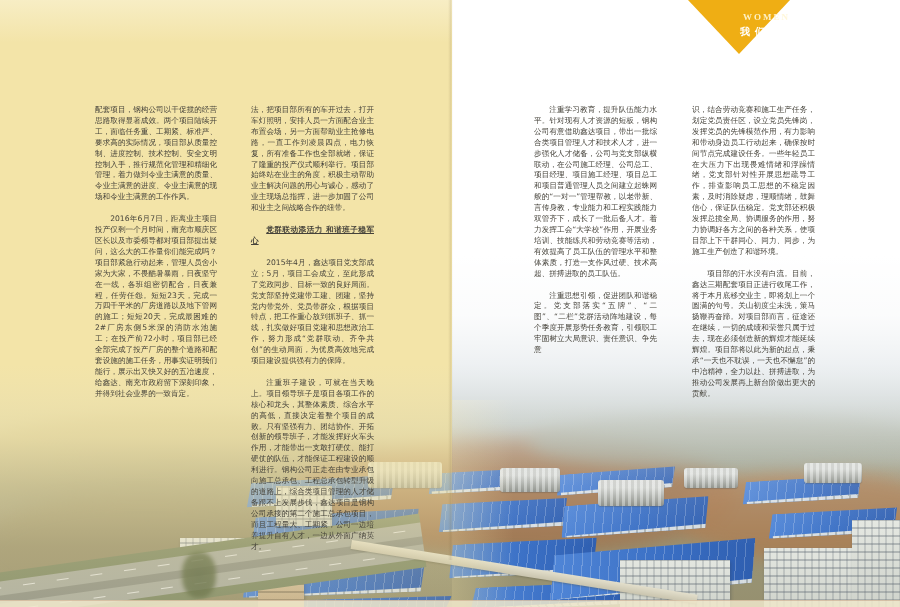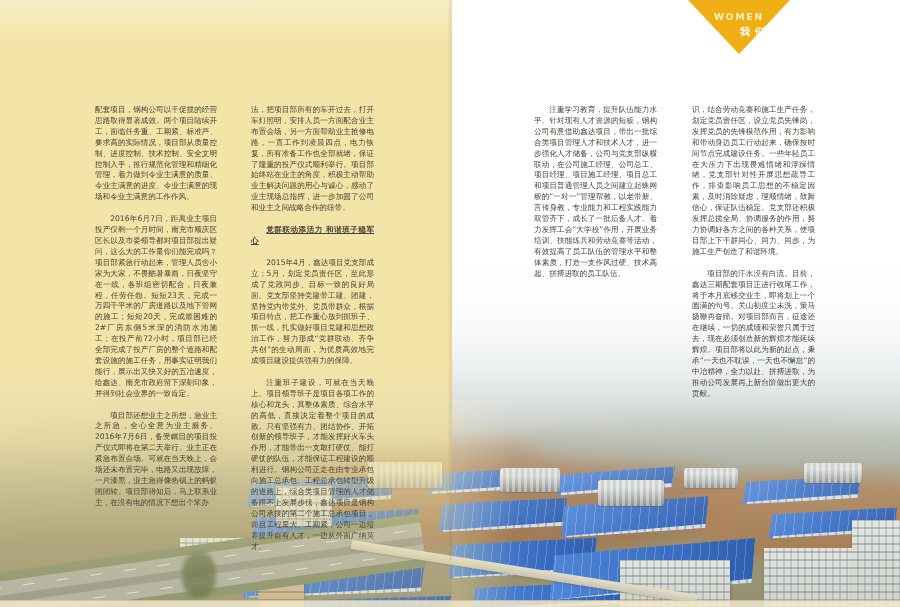--- a/index.html
+++ b/index.html
@@ -66,22 +66,22 @@
       rgba(255,255,255,.42) 68%, rgba(255,255,255,.16) 77%, rgba(255,255,255,0) 90%);}
   .gutter{position:absolute; left:448px; top:0; width:5px; height:560px; z-index:3;
     background:linear-gradient(90deg, rgba(0,0,0,0), rgba(120,100,60,.14), rgba(0,0,0,0));}
   .bottom-strip{position:absolute; left:0; top:600px; width:900px; height:7px; z-index:4;
     background:#f0e8cb; border-top:1px solid rgba(185,125,95,.35); opacity:.85;}
 
   
   .tab{position:absolute; left:688px; top:0; width:102px; height:54px; z-index:5;}
   .tab .tri{position:absolute; left:0; top:0; width:0; height:0;
     border-left:51px solid transparent; border-right:51px solid transparent; border-top:54px solid #efae14;}
-  .tab .en{position:absolute; left:0; top:12px; width:102px; text-align:center;
-    font-size:9px; letter-spacing:2px; color:rgba(255,246,214,.92); font-weight:bold;}
+  .tab .en{position:absolute; left:0; top:12px; width:102px; text-align:right;
+    font-size:9px; letter-spacing:2px; color:rgba(255,246,214,.92); font-weight:bold;font-family:Liberation Serif, serif;}
   .tab .zh{position:absolute; left:16px; top:25px; width:102px; text-align:center;
     font-size:10px; letter-spacing:5px; color:#ffffff; font-weight:bold;}
 
   
   .col{position:absolute; top:94px; z-index:4; width:145px;
     font-size:7.6px; line-height:10.9px; color:#45423a; text-align:justify;}
   #col1{left:84px; width:144px;}
   #col2{left:240px;}
   #col3{left:523px;}
   #col4{left:681px;}
@@ -144,29 +144,29 @@
 
   <div class="tab">
     <div class="tri"></div>
     <div class="en">WOMEN</div>
     <div class="zh">我们</div>
   </div>
 
   <div class="col" id="col1">
       <p class="para cont">配套项目，钢构公司以干促揽的经营思路取得显著成效。两个项目陆续开工，面临任务重、工期紧、标准严、要求高的实际情况，项目部从质量控制、进度控制、技术控制、安全文明控制入手，推行规范化管理和精细化管理，着力做到令业主满意的质量、令业主满意的进度、令业主满意的现场和令业主满意的工作作风。</p>
       <p class="para body">2016年6月7日，距离业主项目投产仅剩一个月时间，南充市顺庆区区长以及市委领导都对项目部提出疑问，这么大的工作量你们能完成吗？项目部紧急行动起来，管理人员舍小家为大家，不畏酷暑暴雨，日夜坚守在一线，各班组密切配合，日夜兼程，任劳任怨。短短23天，完成一万四千平米的厂房道路以及地下管网的施工；短短20天，完成最困难的2#厂房东侧5米深的消防水池施工；在投产前72小时，项目部已经全部完成了投产厂房的整个道路和配套设施的施工任务，用事实证明我们能行，展示出又快又好的五冶速度，给鑫达、南充市政府留下深刻印象，并得到社会业界的一致肯定。</p>
-      <p class="para body">项目部还想业主之所想，急业主之所急，全心全意为业主服务。2016年7月6日，备受瞩目的项目投产仪式即将在第二天举行。业主正在紧急布置会场。可就在当天晚上，会场还未布置完毕，电路又出现故障，一片漆黑，业主急得像热锅上的蚂蚁团团转。项目部得知后，马上联系业主，在没有电的情况下想出个笨办</p>
     </div>
   <div class="col" id="col2">
       <p class="para cont">法，把项目部所有的车开过去，打开车灯照明，安排人员一方面配合业主布置会场，另一方面帮助业主抢修电路，一直工作到凌晨四点，电力恢复，所有准备工作也全部就绪，保证了隆重的投产仪式顺利举行。项目部始终站在业主的角度，积极主动帮助业主解决问题的用心与诚心，感动了业主现场总指挥，进一步加固了公司和业主之间战略合作的纽带。</p>
       <p class="para head">党群联动添活力  和谐班子稳军心</p>
-      <p class="para body">2015年4月，鑫达项目党支部成立；5月，划定党员责任区，至此形成了党政同步、目标一致的良好局面。党支部坚持党建带工建、团建，坚持党内带党外、党员带群众，根据项目特点，把工作重心放到抓班子、抓一线，扎实做好项目党建和思想政治工作，努力形成“党群联动、齐争共创”的生动局面，为优质高效地完成项目建设提供强有力的保障。</p>
+      <p class="para body">2015年4月，鑫达项目党支部成立；5月，项目工会成立，至此形成了党政同步、目标一致的良好局面。党支部坚持党建带工建、团建，坚持党内带党外、党员带群众，根据项目特点，把工作重心放到抓班子、抓一线，扎实做好项目党建和思想政治工作，努力形成“党群联动、齐争共创”的生动局面，为优质高效地完成项目建设提供强有力的保障。</p>
       <p class="para body"><b>注重班子建设，可就在当天晚上。</b>项目领导班子是项目各项工作的核心和龙头，其整体素质、综合水平的高低，直接决定着整个项目的成败。只有坚强有力、团结协作、开拓创新的领导班子，才能发挥好火车头作用，才能带出一支敢打硬仗、能打硬仗的队伍，才能保证工程建设的顺利进行。钢构公司正走在由专业承包向施工总承包、工程总承包转型升级的道路上，综合类项目管理的人才储备跟不上发展步伐，鑫达项目是钢构公司承接的第二个施工总承包项目，而且工程量大、工期紧，公司一边培养提升自有人才，一边从外面广纳英才。</p>
     </div>
   <div class="col" id="col3">
       <p class="para body"><b>注重学习教育，提升队伍能力水平。</b>针对现有人才资源的短板，钢构公司有意借助鑫达项目，带出一批综合类项目管理人才和技术人才，进一步强化人才储备，公司与党支部纵横联动，在公司施工经理、公司总工、项目经理、项目施工经理、项目总工和项目普通管理人员之间建立起蛛网般的“一对一”管理帮教，以老带新、言传身教，专业能力和工程实践能力双管齐下，成长了一批后备人才。着力发挥工会“大学校”作用，开展业务培训、技能练兵和劳动竞赛等活动，有效提高了员工队伍的管理水平和整体素质，打造一支作风过硬、技术高超、拼搏进取的员工队伍。</p>
+      <p class="para body"><b>注重思想引领，促进团队和谐稳定。</b>党支部落实“五牌”、“二图”、“二栏”党群活动阵地建设，每个季度开展形势任务教育，引领职工牢固树立大局意识、责任意识、争先意</p>
     </div>
   <div class="col" id="col4">
       <p class="para cont">识，结合劳动竞赛和施工生产任务，划定党员责任区，设立党员先锋岗，发挥党员的先锋模范作用，有力影响和带动身边员工行动起来，确保按时间节点完成建设任务。一些年轻员工在大压力下出现畏难情绪和浮躁情绪，党支部针对性开展思想疏导工作，排查影响员工思想的不稳定因素，及时消除疑虑，理顺情绪，鼓舞信心，保证队伍稳定。党支部还积极发挥总揽全局、协调服务的作用，努力协调好各方之间的各种关系，使项目部上下干群同心、同力、同步，为施工生产创造了和谐环境。</p>
       <p class="para body">项目部的汗水没有白流。目前，鑫达三期配套项目正进行收尾工作，将于本月底移交业主，即将划上一个圆满的句号。关山初度尘未洗，策马扬鞭再奋蹄。对项目部而言，征途还在继续，一切的成绩和荣誉只属于过去，现在必须创造新的辉煌才能延续辉煌。项目部将以此为新的起点，秉承“一天也不耽误，一天也不懈怠”的中冶精神，全力以赴、拼搏进取，为推动公司发展再上新台阶做出更大的贡献。</p>
     </div>
 
 </div>
 
 </body></html>

